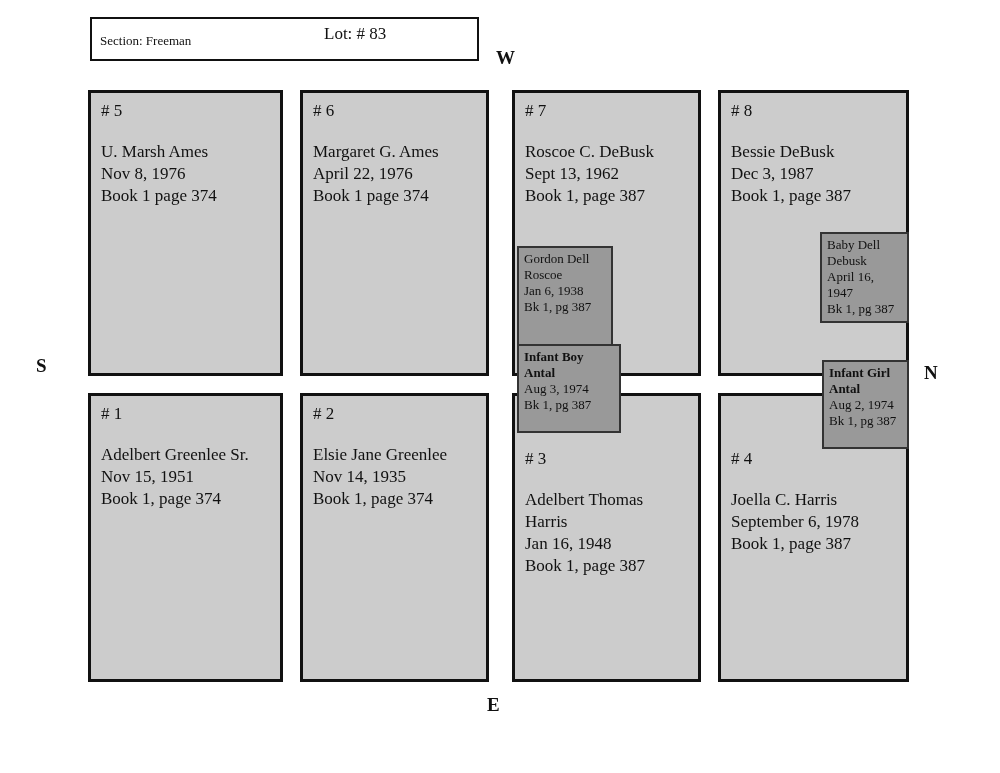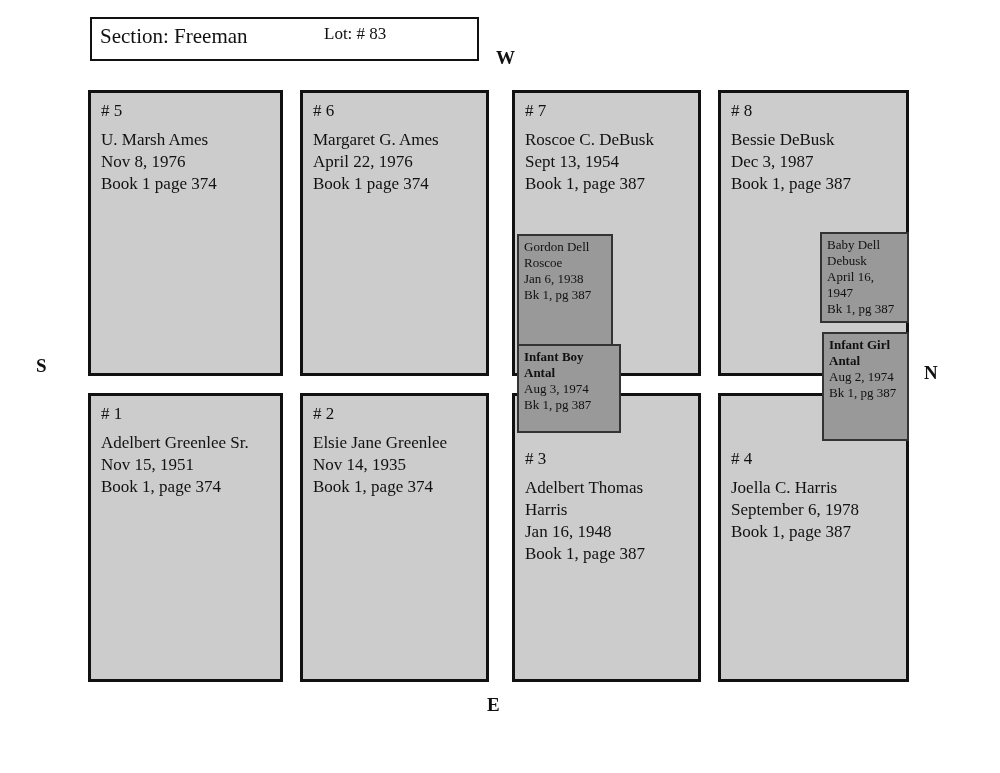--- a/index.html
+++ b/index.html
@@ -8,34 +8,34 @@
     background:#ffffff;
     font-family:"Liberation Serif","DejaVu Serif",serif;
     color:#111;
     --plot-bg:#cccccc; --inner-bg:#999999; --line:#111111; --inner-line:#333333;
   }
   .page{position:absolute;inset:0;}
   .header-box{
     position:absolute;left:90px;top:17px;width:389px;height:44px;
     border:2px solid var(--line);background:#ffffff;box-sizing:border-box;
   }
-  .header-box .sec{position:absolute;left:8px;top:5px;font-size:21px;}
+  .header-box .sec{position:absolute;left:8px;top:14px;font-size:13px;}
   .header-box .lot{position:absolute;left:232px;top:5px;font-size:17px;}
   .compass{position:absolute;font-weight:bold;font-size:19px;}
   .compass.w{left:496px;top:47px;}
   .compass.s{left:36px;top:355px;}
   .compass.n{left:924px;top:362px;}
   .compass.e{left:487px;top:694px;}
   .plot{
     position:absolute;box-sizing:border-box;
     background:var(--plot-bg);border:3px solid var(--line);
     padding:7px 10px;font-size:17px;line-height:22px;z-index:1;
   }
   .plot .num{margin:0;}
-  .plot .name{margin-top:7px;white-space:pre-line;}
+  .plot .name{margin-top:19px;white-space:pre-line;}
   .plot.pushed{padding-top:52px;}
   .memo{
     position:absolute;box-sizing:border-box;z-index:2;
     background:var(--inner-bg);border:2px solid var(--inner-line);
     padding:3px 5px;font-size:13px;line-height:16px;
   }
   .memo-line.bold{font-weight:bold;}
 </style>
 </head>
 <body style="--plot-bg: #cccccc; --inner-bg: #999999; --line: #111111; --inner-line: #333333; background: rgb(255, 255, 255);">
@@ -62,21 +62,21 @@
   <div class="plot" style="left:300px;top:90px;width:189px;height:286px">
     <div class="num"># 6</div>
     <div class="name">Margaret G. Ames</div>
     <div class="line">April 22, 1976</div>
     <div class="line">Book 1 page 374</div>
   </div>
 
   <div class="plot" style="left:512px;top:90px;width:189px;height:286px">
     <div class="num"># 7</div>
     <div class="name">Roscoe C. DeBusk</div>
-    <div class="line">Sept 13, 1954</div>
+    <div class="line">Sept 13, 1962</div>
     <div class="line">Book 1, page 387</div>
   </div>
 
   <div class="plot" style="left:718px;top:90px;width:191px;height:286px">
     <div class="num"># 8</div>
     <div class="name">Bessie DeBusk</div>
     <div class="line">Dec 3, 1987</div>
     <div class="line">Book 1, page 387</div>
   </div>
 
@@ -102,39 +102,39 @@
     <div class="line">Book 1, page 387</div>
   </div>
 
   <div class="plot pushed" style="left:718px;top:393px;width:191px;height:289px">
     <div class="num"># 4</div>
     <div class="name">Joella C. Harris</div>
     <div class="line">September 6, 1978</div>
     <div class="line">Book 1, page 387</div>
   </div>
 
-  <div class="memo" style="left:517px;top:234px;width:96px;height:118px">
+  <div class="memo" style="left:517px;top:246px;width:96px;height:118px">
       <div class="memo-line">Gordon Dell</div>
       <div class="memo-line">Roscoe</div>
       <div class="memo-line">Jan 6, 1938</div>
       <div class="memo-line">Bk 1, pg 387</div>
     </div>
   <div class="memo" style="left:517px;top:344px;width:104px;height:89px">
       <div class="memo-line bold">Infant Boy</div>
       <div class="memo-line bold">Antal</div>
       <div class="memo-line">Aug 3, 1974</div>
       <div class="memo-line">Bk 1, pg 387</div>
     </div>
   <div class="memo" style="left:820px;top:232px;width:89px;height:91px">
       <div class="memo-line">Baby Dell</div>
       <div class="memo-line">Debusk</div>
       <div class="memo-line">April 16,</div>
       <div class="memo-line">1947</div>
       <div class="memo-line">Bk 1, pg 387</div>
     </div>
-  <div class="memo" style="left:822px;top:332px;width:87px;height:109px">
+  <div class="memo" style="left:822px;top:360px;width:87px;height:89px">
       <div class="memo-line bold">Infant Girl</div>
       <div class="memo-line bold">Antal</div>
       <div class="memo-line">Aug 2, 1974</div>
       <div class="memo-line">Bk 1, pg 387</div>
     </div>
 
 </div>
 
 </body></html>

